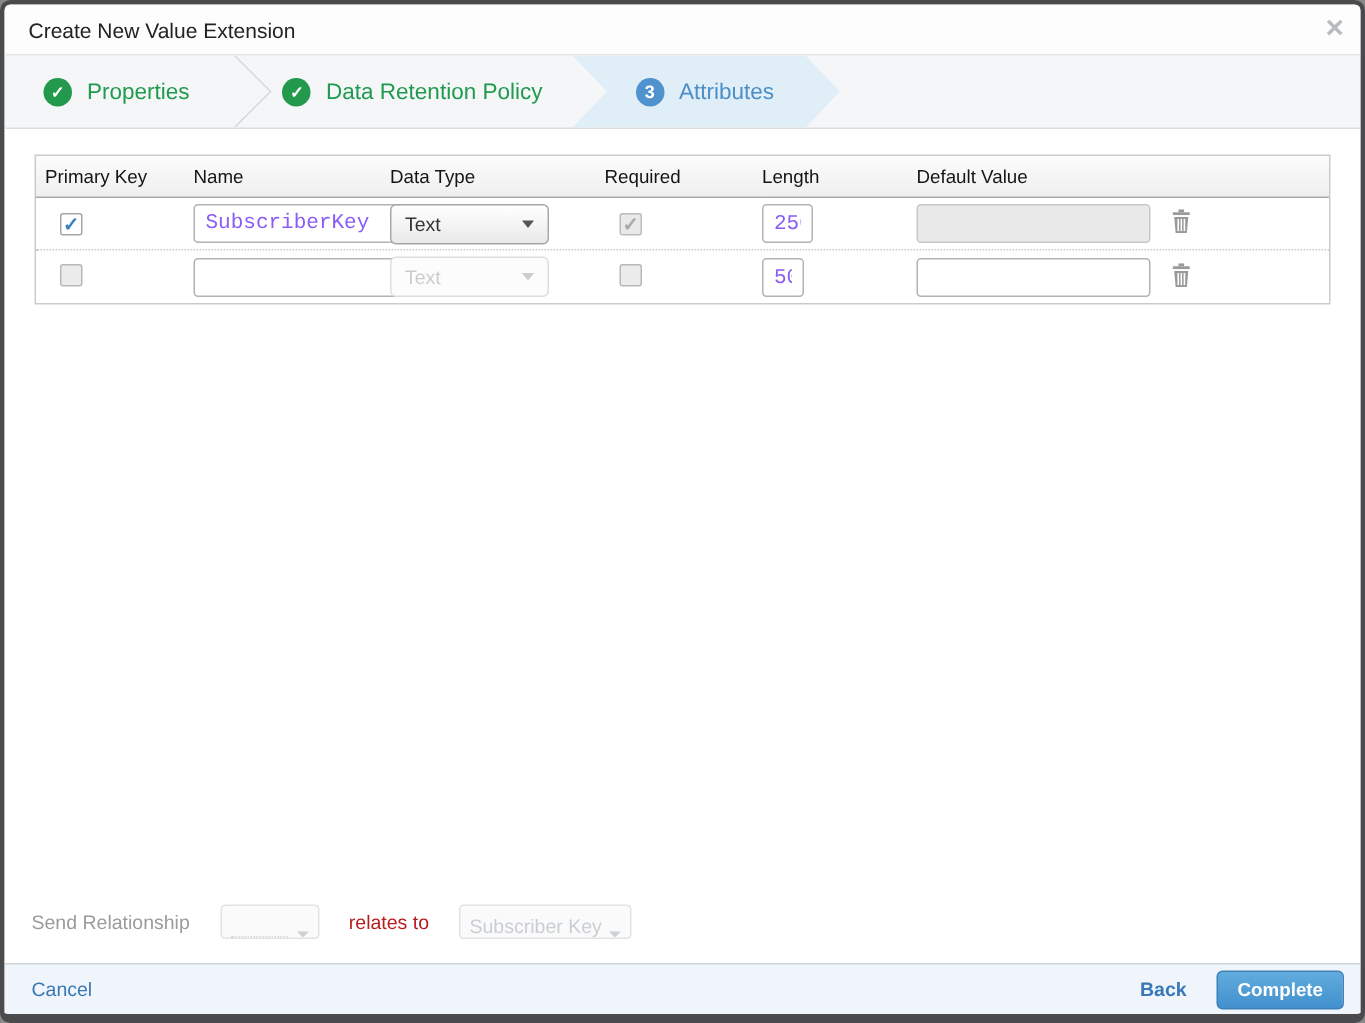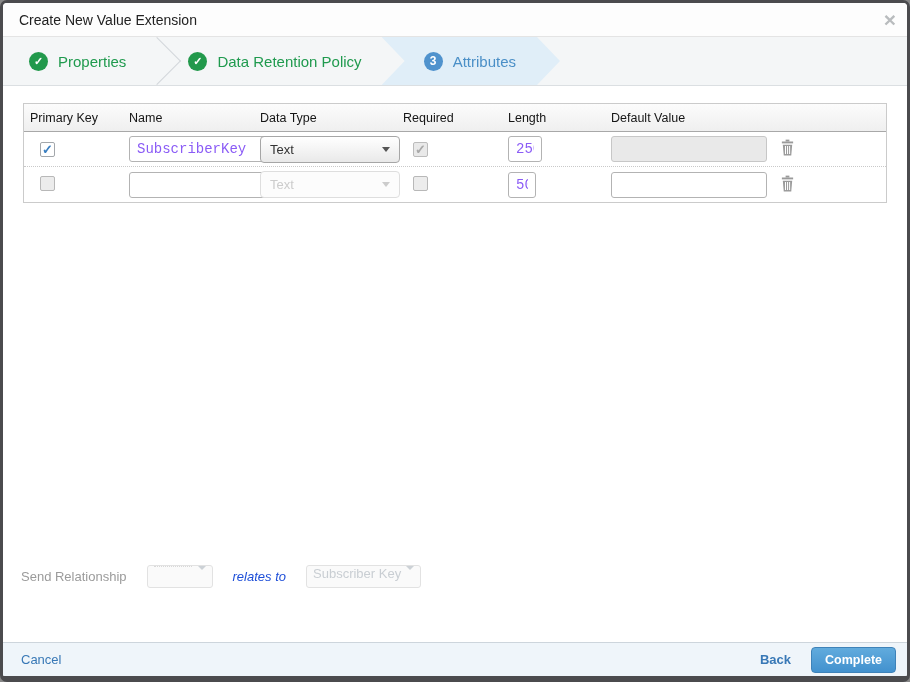--- a/index.html
+++ b/index.html
@@ -120,21 +120,21 @@
     font-size: 14px; color: #8b5cf6; padding: 2px 7px;
     background: #fff; outline: none;
   }
   .name-input { width: 138px; }
   .len-input  { width: 34px; padding: 2px 4px; }
   .len-input.narrow { width: 28px; }
   .def-input  { width: 156px; height: 24px; }
   .def-input.disabled { background: #e9e9e9; border-color: #c7c7c7; }
 
   .select {
-    width: 140px; height: 27px;
+    width: 106px; height: 27px;
     border: 1px solid #a6a6a6; border-radius: 4px;
     background: linear-gradient(#ffffff, #e9e9e9);
     display: inline-flex; align-items: center; justify-content: space-between;
     padding: 0 9px; font-size: 13px; color: #333; gap: 40px;
   }
   .select .caret {
     width: 0; height: 0;
     border-left: 4px solid transparent; border-right: 4px solid transparent;
     border-top: 5px solid #555;
   }
@@ -151,41 +151,40 @@
     margin-top: auto;
     display: flex; align-items: center;
     padding: 0 18px 16px 18px;
     font-size: 13px;
     gap: 20px;
   }
   .rel-label { color: #9b9b9b; }
   .mini-select {
     height: 23px; border: 1px solid #e2e2e2; border-radius: 3px;
     background: #fafafa;
-    display: inline-flex; align-items: flex-start; justify-content: space-between;
+    display: inline-flex; align-items: flex-end; justify-content: space-between;
     padding: 0 6px; font-size: 13px; color: #c9ced3;
   }
   .mini-select .caret {
     width: 0; height: 0; margin-left: 5px;
     border-left: 4px solid transparent; border-right: 4px solid transparent;
     border-top: 4px solid #ccd1d6;
   }
   .mini-select.first { width: 66px; }
   .dotted-fill { border-bottom: 1px dotted #d8d8d8; width: 38px; height: 1px; }
-  .rel-mid { color: #1d4ed8; font-style: italic; }
+  .rel-mid { color: #b91c1c; }
 
   
   .footer {
     flex: 0 0 34px; height: 34px;
     background: #eff5fa;
     border-top: 1px solid #cdd5dc;
     display: flex; align-items: center;
     padding: 0 11px 0 18px;
     font-size: 13px;
-    margin-top: 38px;
   }
   .link { color: #3878b6; cursor: pointer; text-decoration: none; }
   .footer .spacer { flex: 1; }
   .back-link { margin-right: 20px; font-weight: bold; }
   .btn-primary {
     background: linear-gradient(#61abdd, #4291ce);
     border: 1px solid #3e82b9; border-radius: 4px;
     color: #fff; font-weight: bold; font-size: 12.5px;
     font-family: "Liberation Sans", sans-serif;
     padding: 5px 13px; cursor: pointer;

